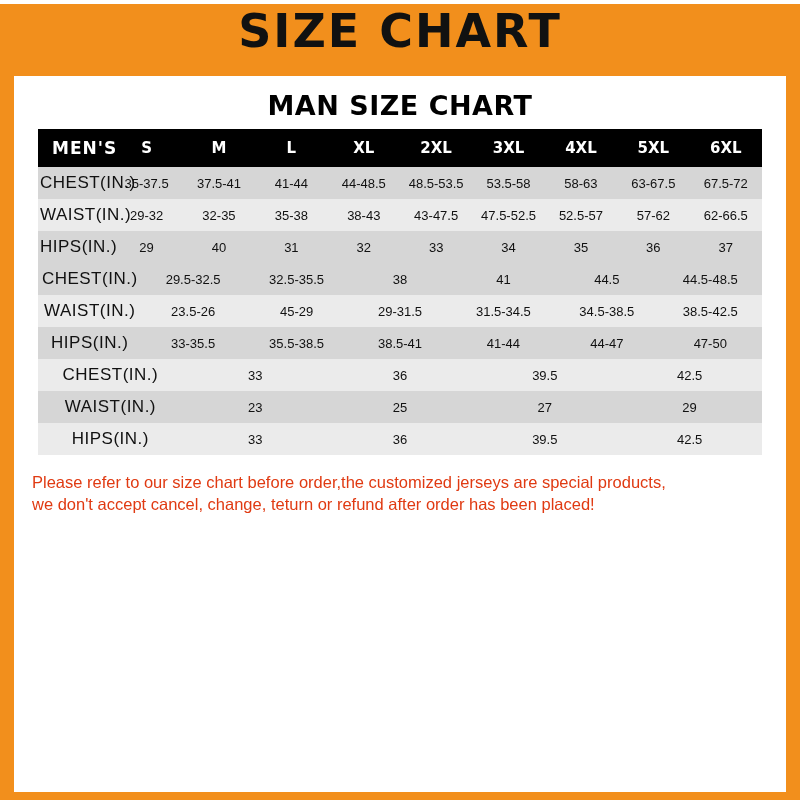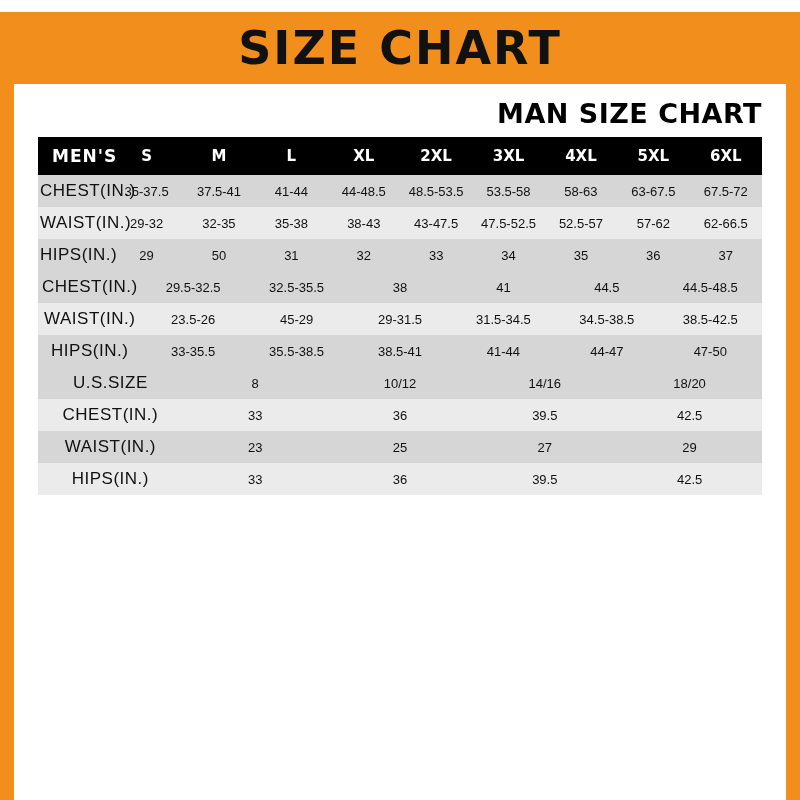--- a/index.html
+++ b/index.html
@@ -19,36 +19,35 @@
     position: relative;
     background: #ffffff;
     box-sizing: border-box;
     border-left: 14px solid #f28f1c;
     border-right: 14px solid #f28f1c;
   }
   .header-bar {
     background: #f28f1c;
     height: 72px;
     display: flex;
-    align-items: center;
     justify-content: center;
-    margin: 12px -14px;
+    margin: 4px -14px;
   }
   .header-title {
     font-size: 46px;
     font-weight: bold;
     letter-spacing: 2px;
     color: #111111;
     font-family: "DejaVu Sans", sans-serif;
   }
   .section {
     padding: 0 24px;
   }
   .section-title {
-    text-align: right;
+    text-align: center;
     font-size: 27px;
     font-weight: bold;
     color: #000000;
     font-family: "DejaVu Sans", sans-serif;
     margin: 14px 0 8px 0;
     letter-spacing: 0.5px;
   }
   table.size-table {
     border-collapse: collapse;
     width: 100%;
@@ -150,21 +149,21 @@
         <td>38-43</td>
         <td>43-47.5</td>
         <td>47.5-52.5</td>
         <td>52.5-57</td>
         <td>57-62</td>
         <td>62-66.5</td>
       </tr>
       <tr class="data-row shade-dark">
         <td class="first-col">HIPS(IN.)</td>
         <td>29</td>
-        <td>50</td>
+        <td>40</td>
         <td>31</td>
         <td>32</td>
         <td>33</td>
         <td>34</td>
         <td>35</td>
         <td>36</td>
         <td>37</td>
       </tr>
     </tbody>
       </table>
@@ -200,27 +199,20 @@
         <td>44-47</td>
         <td>47-50</td>
       </tr>
     </tbody>
       </table>
   </div>
 
   <div class="section">
     <table class="size-table">
       <tbody>
-      <tr class="data-row shade-dark">
-        <td class="first-col">U.S.SIZE</td>
-        <td>8</td>
-        <td>10/12</td>
-        <td>14/16</td>
-        <td>18/20</td>
-      </tr>
       <tr class="data-row shade-light">
         <td class="first-col">CHEST(IN.)</td>
         <td>33</td>
         <td>36</td>
         <td>39.5</td>
         <td>42.5</td>
       </tr>
       <tr class="data-row shade-dark">
         <td class="first-col">WAIST(IN.)</td>
         <td>23</td>
@@ -233,16 +225,18 @@
         <td>33</td>
         <td>36</td>
         <td>39.5</td>
         <td>42.5</td>
       </tr>
     </tbody>
       </table>
   </div>
 
   <div class="note">
+    <div>Please refer to our size chart before order,the customized jerseys are special products,</div>
+    <div>we don't accept cancel, change, teturn or refund after order has been placed!</div>
   </div>
 
   <div class="footer-strip"></div>
 </div>
 
 </body></html>

